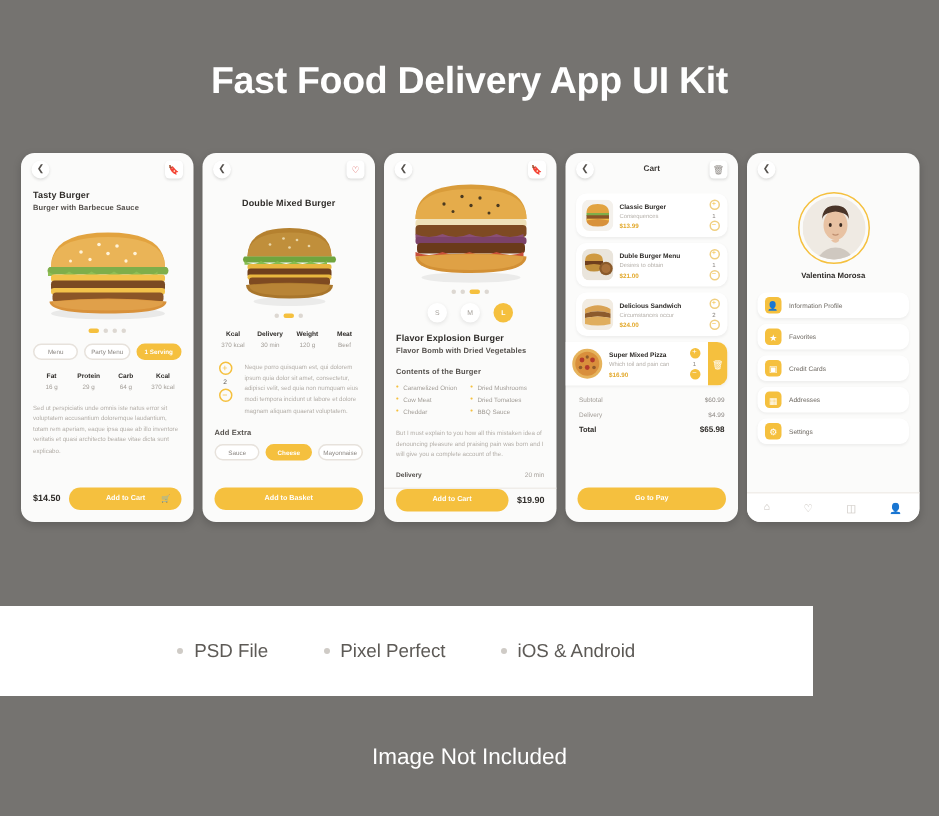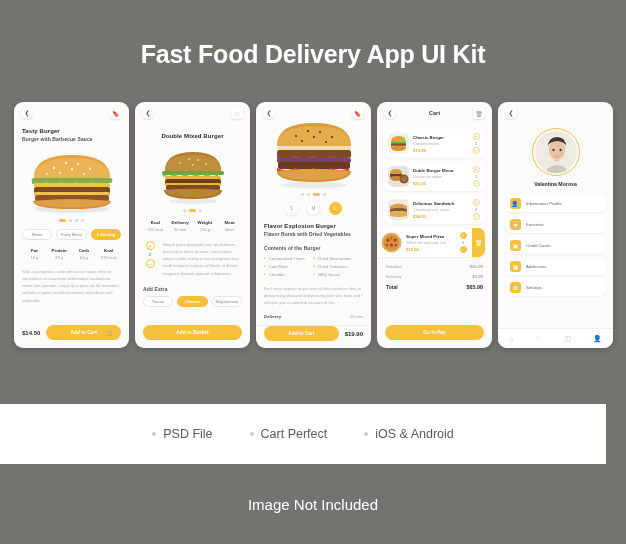--- a/index.html
+++ b/index.html
@@ -176,21 +176,21 @@
     margin-top: auto; height: 20px; background: #ffffff;
     display: flex; align-items: center; justify-content: space-around;
     border-top: 0.6px solid #f1eeea;
   }
   .tab-ic { font-size: 7px; color: #c9c4be; }
   .tab-ic.on { color: #f5c03e; }
 
   
   .features {
     position: absolute; top: 404px; left: 0;
-    width: 606px; height: 60px; background: #ffffff;
+    width: 542px; height: 60px; background: #ffffff;
     display: flex; align-items: center; justify-content: center; gap: 37px;
   }
   .feat { display: flex; align-items: center; gap: 7px; }
   .feat .fdot { width: 4px; height: 4px; border-radius: 50%; background: #cfcbc6; }
   .feat .flabel { font-size: 12.5px; color: #5d5a56; }
   .footer {
     position: absolute; top: 464px; left: 0; width: 626px; height: 80px;
     background: #757370; display: flex; align-items: center; justify-content: center;
   }
   .footer-text { color: #ffffff; font-size: 15px; }
@@ -617,21 +617,21 @@
   </div>
 </div>
 
 <div class="features">
   <div class="feat">
     <span class="fdot"></span>
     <span class="flabel">PSD File</span>
   </div>
   <div class="feat">
     <span class="fdot"></span>
-    <span class="flabel">Cart Perfect</span>
+    <span class="flabel">Pixel Perfect</span>
   </div>
   <div class="feat">
     <span class="fdot"></span>
     <span class="flabel">iOS &amp; Android</span>
   </div>
 </div>
 
 <div class="footer">
   <div class="footer-text">Image Not Included</div>
 </div>

